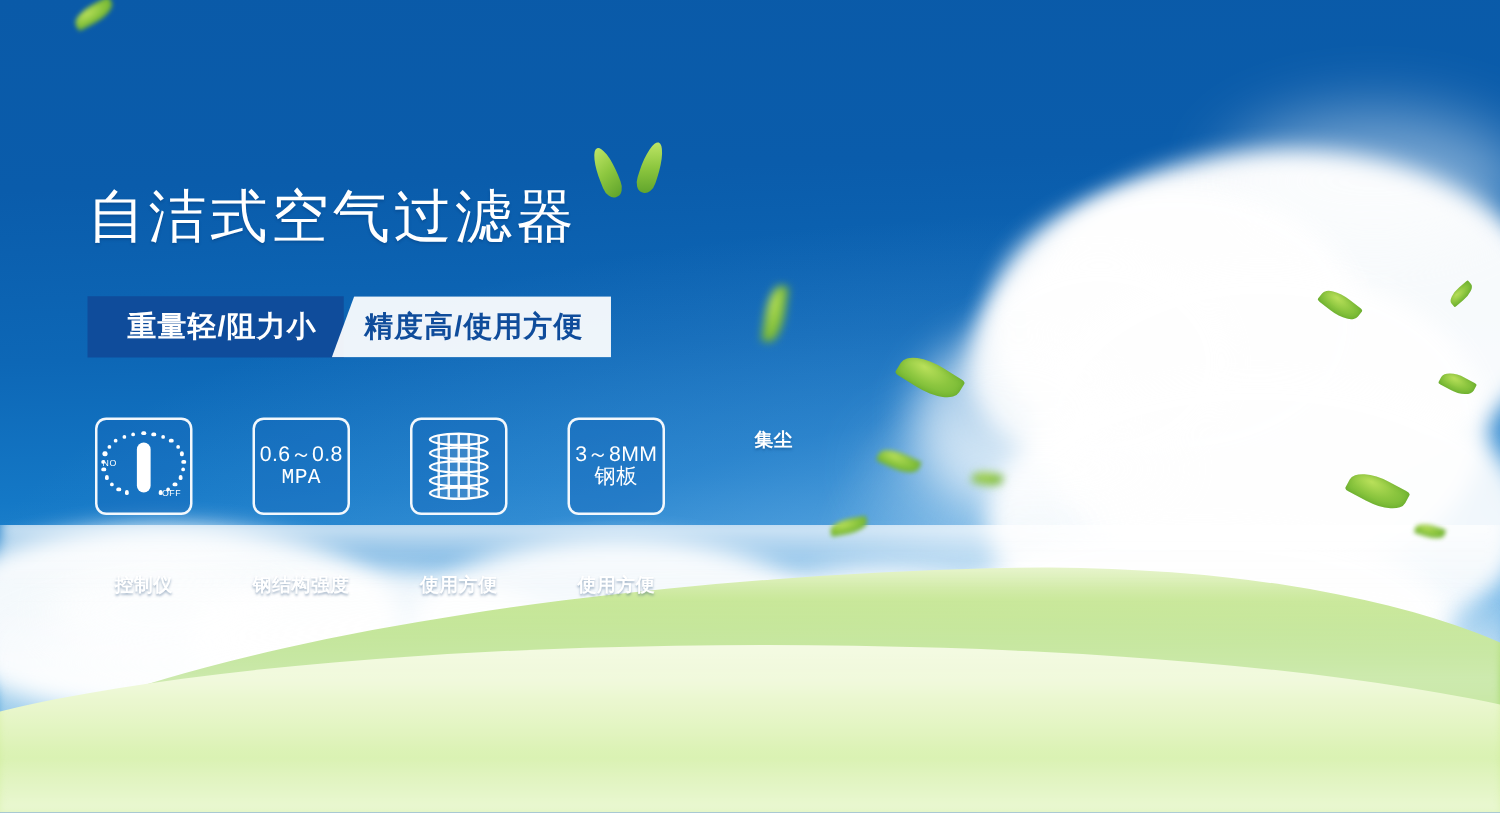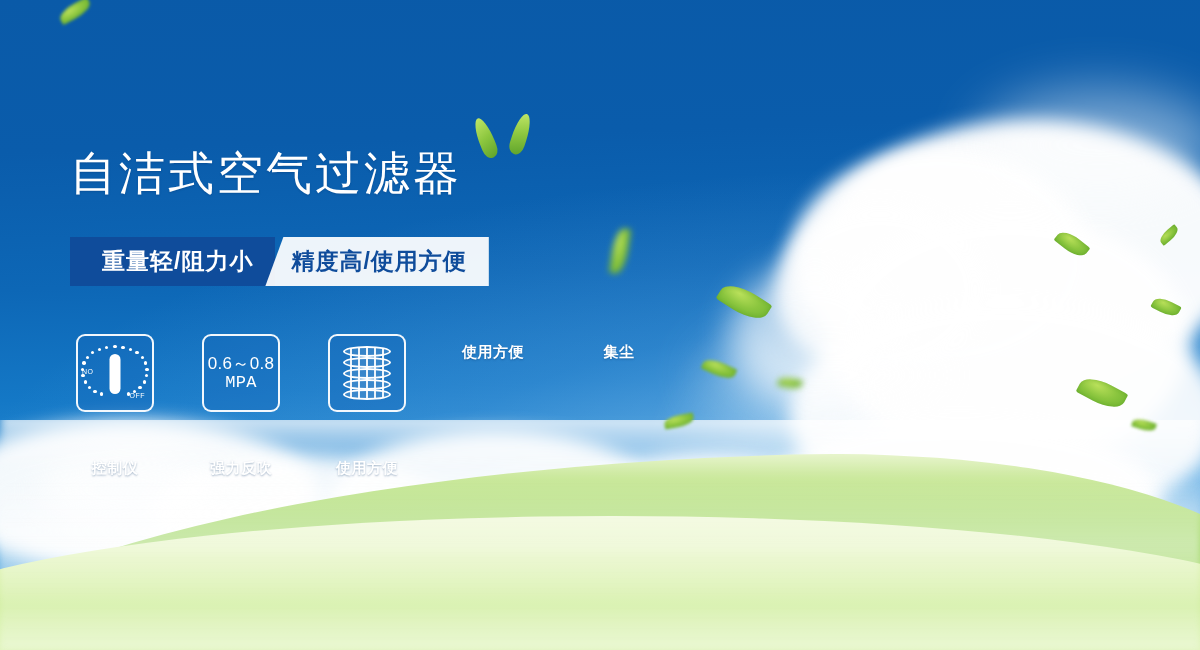--- a/index.html
+++ b/index.html
@@ -278,21 +278,21 @@
       <div class="flabel">控制仪</div>
     </div>
 
     <div class="feature">
       <div class="fbox">
         <div class="ftext">
           <span>0.6～0.8</span>
           <span class="l2">MPA</span>
         </div>
       </div>
-      <div class="flabel">强力反吹</div>
+      <div class="flabel">钢结构强度</div>
     </div>
 
     <div class="feature">
       <div class="fbox">
         <div class="filt">
           <span class="disc" style="top:2px"></span>
           <span class="disc" style="top:13px"></span>
           <span class="disc" style="top:24px"></span>
           <span class="disc" style="top:35px"></span>
           <span class="disc" style="top:45px"></span>
@@ -300,20 +300,26 @@
           <span class="vline" style="left:18px"></span>
           <span class="vline" style="left:26px"></span>
           <span class="vline" style="left:34px"></span>
           <span class="vline" style="left:42px"></span>
         </div>
       </div>
       <div class="flabel">使用方便</div>
     </div>
 
     <div class="feature">
+      <div class="fbox">
+        <div class="ftext">
+          <span>3～8MM</span>
+          <span class="l2">钢板</span>
+        </div>
+      </div>
       <div class="flabel">使用方便</div>
     </div>
 
     <div class="feature">
       <div class="flabel">集尘</div>
     </div>
 
   </div>
 </div>
 

